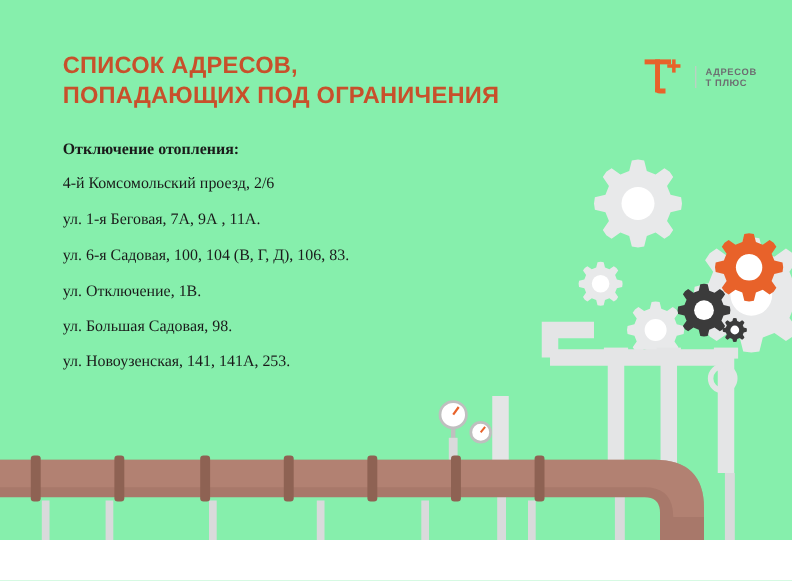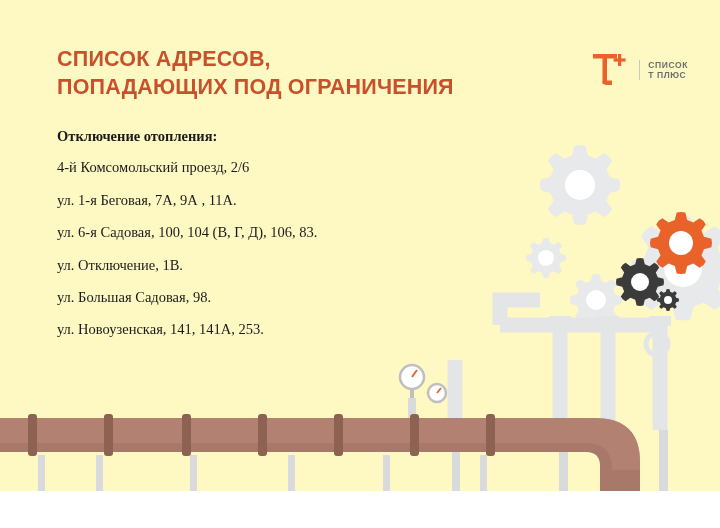--- a/index.html
+++ b/index.html
@@ -10,21 +10,21 @@
     width: 720px;
     height: 528px;
     background: #ffffff;
     font-family: "Liberation Sans", sans-serif;
     overflow: hidden;
   }
   .slide {
     position: relative;
     width: 720px;
     height: 528px;
-    background: #fef9c3;
+    background: #86efac;
     overflow: hidden;
   }
   
   .bg-art {
     position: absolute;
     left: 0;
     top: 0;
     width: 720px;
     height: 528px;
     z-index: 0;
@@ -221,21 +221,21 @@
   <div class="logo">
     <span class="logo-mark">
       <svg viewBox="0 0 44 44" width="44" height="44" xmlns="http://www.w3.org/2000/svg">
         <rect x="5" y="6" width="24" height="4.5" fill="#E8622A"></rect>
         <rect x="14.5" y="6" width="4.5" height="30" fill="#E8622A"></rect>
         <path d="M14.5 33 Q14.5 37 19 37 L24 37 L24 32.5 L19 32.5 Q19 32.5 19 30 Z" fill="#E8622A"></path>
         <rect x="30" y="6" width="3.2" height="12" fill="#E8622A"></rect>
         <rect x="25.6" y="10.4" width="12" height="3.2" fill="#E8622A"></rect>
       </svg>
     </span>
-    <span class="logo-text">СПИСОК
+    <span class="logo-text">АДРЕСОВ
 Т ПЛЮС</span>
   </div>
 
   <div class="content">
     <p class="lead">Отключение отопления:</p>
     <ul class="addr-list">
       <li>4-й Комсомольский проезд, 2/6</li>
       <li>ул. 1-я Беговая, 7А, 9А , 11А.</li>
       <li>ул. 6-я Садовая, 100, 104 (В, Г, Д), 106, 83.</li>
       <li>ул. Отключение, 1В.</li>

